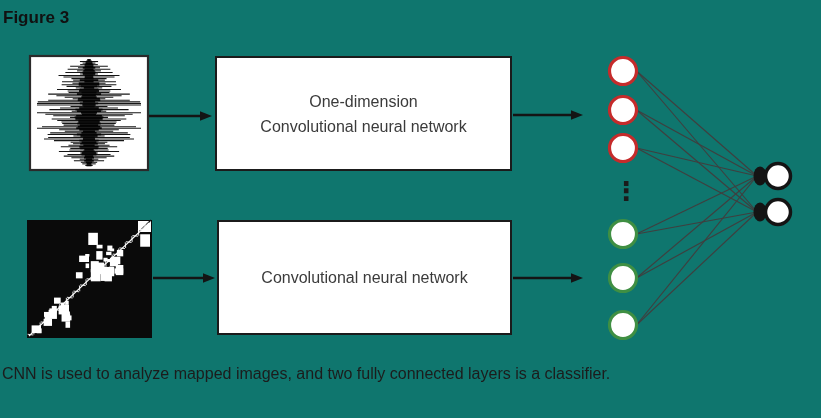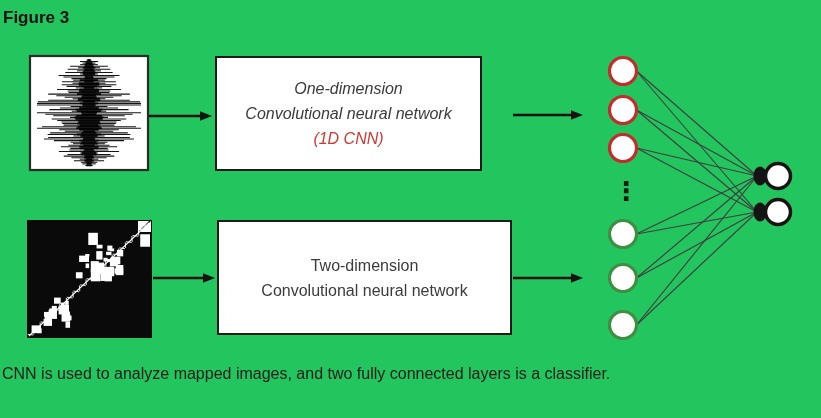--- a/index.html
+++ b/index.html
@@ -1,20 +1,20 @@
 <!DOCTYPE html>
 <html><head>
 <meta charset="utf-8">
 <style>
   html, body { margin: 0; padding: 0; background: #ffffff; }
   .page {
     position: relative;
     width: 821px;
     height: 418px;
-    background: #22c55e;
+    background: #0f766e;
     font-family: "Liberation Sans", sans-serif;
     overflow: hidden;
   }
   .figure-label {
     position: absolute;
     left: 3px; top: 8px;
     font-size: 17px;
     font-weight: bold;
     color: #111111;
   }
@@ -23,21 +23,21 @@
     position: absolute;
     border: 2.5px solid #1b1b1b;
     background: #ffffff;
     display: flex;
     flex-direction: column;
     justify-content: center;
     align-items: center;
     text-align: center;
     box-sizing: border-box;
   }
-  .box-1d { left: 215px; top: 56px;  width: 267px; height: 115px; font-style: italic; }
+  .box-1d { left: 215px; top: 56px;  width: 297px; height: 115px; }
   .box-2d { left: 217px; top: 220px; width: 295px; height: 115px; }
   .box-line { font-size: 16px; line-height: 25px; color: #3b3b3b; white-space: nowrap; }
   .caption {
     position: absolute;
     left: 2px; top: 355px;
     width: 818px;
     font-size: 16px;
     line-height: 37px;
     color: #1c1c1c;
   }
@@ -319,25 +319,23 @@
       <circle cx="623" cy="278" r="13.5" fill="#ffffff" stroke="#3f8f43" stroke-width="3.2"></circle>
       <circle cx="623" cy="325" r="13.5" fill="#ffffff" stroke="#3f8f43" stroke-width="3.2"></circle>
       <circle cx="778" cy="176" r="12.5" fill="#ffffff" stroke="#141414" stroke-width="3.5"></circle>
       <circle cx="778" cy="212" r="12.5" fill="#ffffff" stroke="#141414" stroke-width="3.5"></circle>
       <text x="626" y="191" text-anchor="middle" dominant-baseline="central" fill="#1a1a1a" font-size="26" font-weight="bold" font-family="&quot;DejaVu Sans&quot;, sans-serif">⋮</text>
     </svg>
 
   <div class="cnn-box box-1d">
     <div class="box-line">One-dimension</div>
     <div class="box-line">Convolutional neural network</div>
-    <div class="box-line" style="color: rgb(204, 58, 51);">(1D CNN)</div>
   </div>
 
   <div class="cnn-box box-2d">
-    <div class="box-line">Two-dimension</div>
     <div class="box-line">Convolutional neural network</div>
   </div>
 
   <div class="caption">
     <div>CNN is used to analyze mapped images, and two fully connected layers is a classifier.</div>
   </div>
 
 </div>
 
 </body></html>

